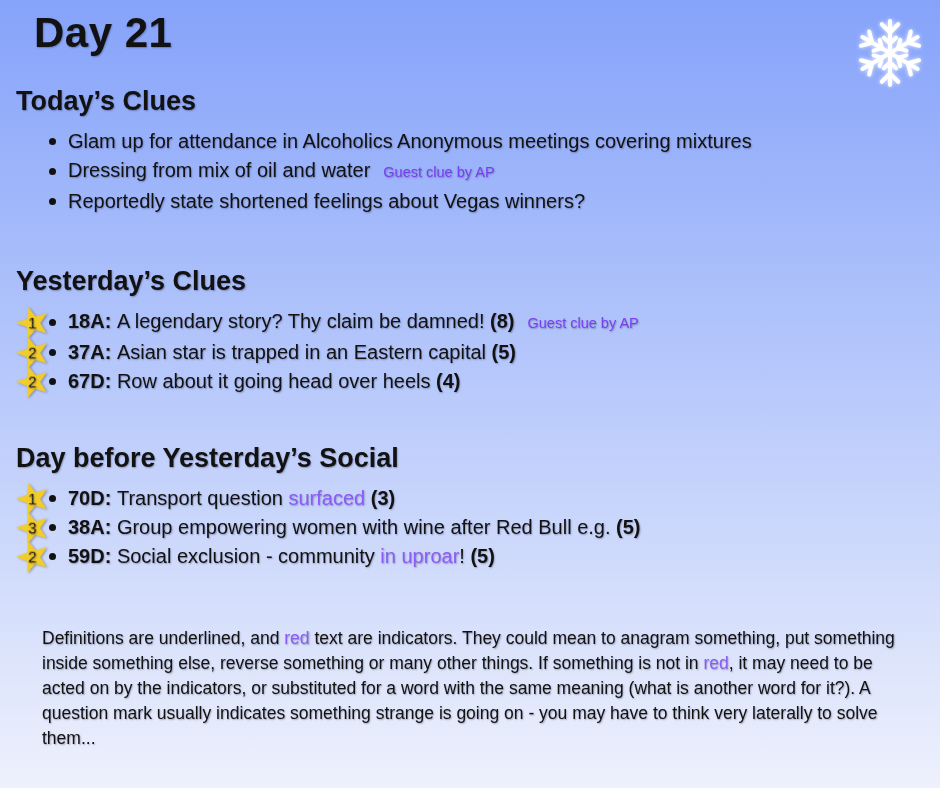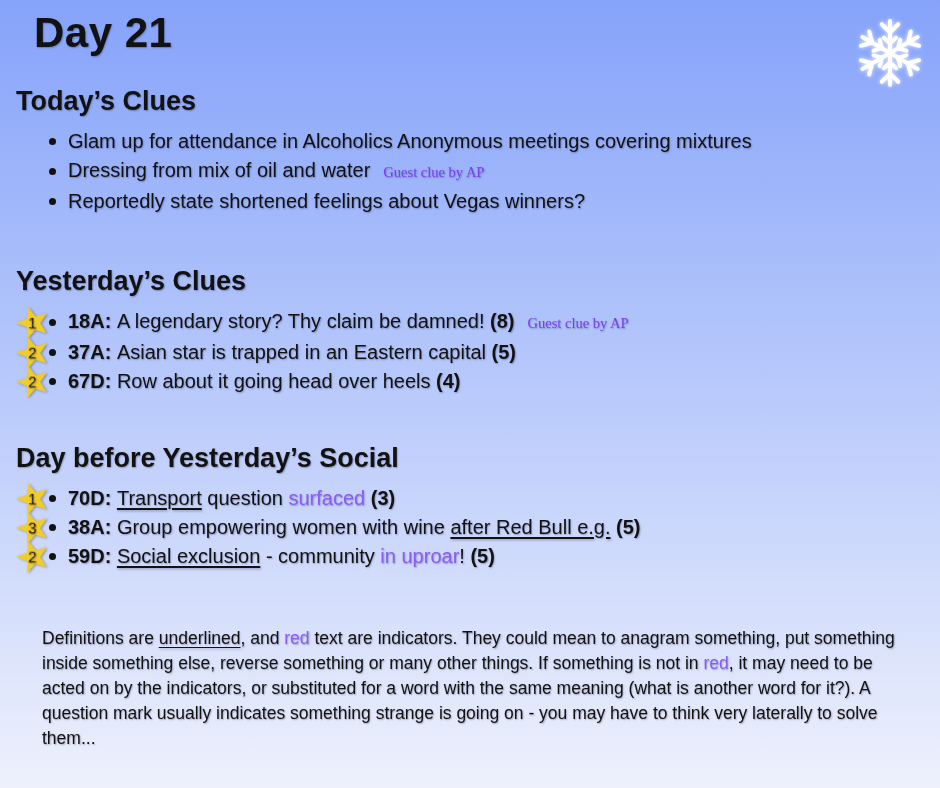--- a/index.html
+++ b/index.html
@@ -23,23 +23,23 @@
   .clue-row{position:relative;padding-left:68px;font-size:20px;line-height:29px;white-space:nowrap;}
   .bullet{position:absolute;left:49px;top:50%;width:7px;height:7px;margin-top:-3.5px;
           border-radius:50%;background:#121212;}
   .star{position:absolute;left:16px;top:50%;transform:translateY(-50%);width:34px;height:34px;}
   .star svg{display:block;transform:rotate(-17deg);
             filter:drop-shadow(1px 1.5px 1px rgba(30,30,70,.4));}
 
   
   .seg-n{}
   .seg-b{font-weight:700;}
-  .seg-u{text-decoration:underline;text-underline-offset:3px;}
+  .seg-u{text-underline-offset:3px;}
   .seg-r{color:#8b5cf6;}
-  .seg-p{color:#7a3ff2;font-size:14.5px;margin-left:13px;font-family:Liberation Serif, serif;}
+  .seg-p{color:#7a3ff2;font-size:14.5px;margin-left:13px;}
 
   
   .footer-note{margin:55px 0 0 42px;width:876px;font-size:17.5px;line-height:25px;white-space:normal;}
 
   
   .snowflake{position:absolute;top:5px;right:13px;width:74px;height:76px;
              filter:drop-shadow(0 0 2px rgba(255,255,255,.8));}
 </style>
 </head>
 <body>

